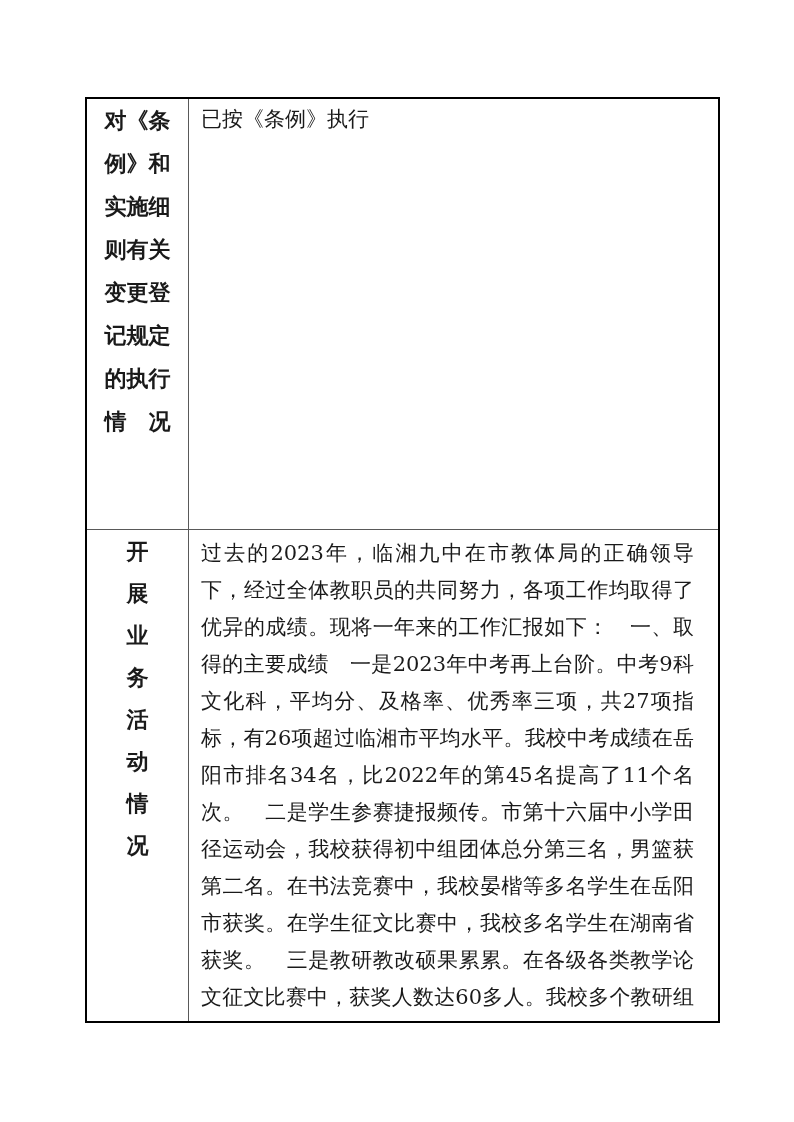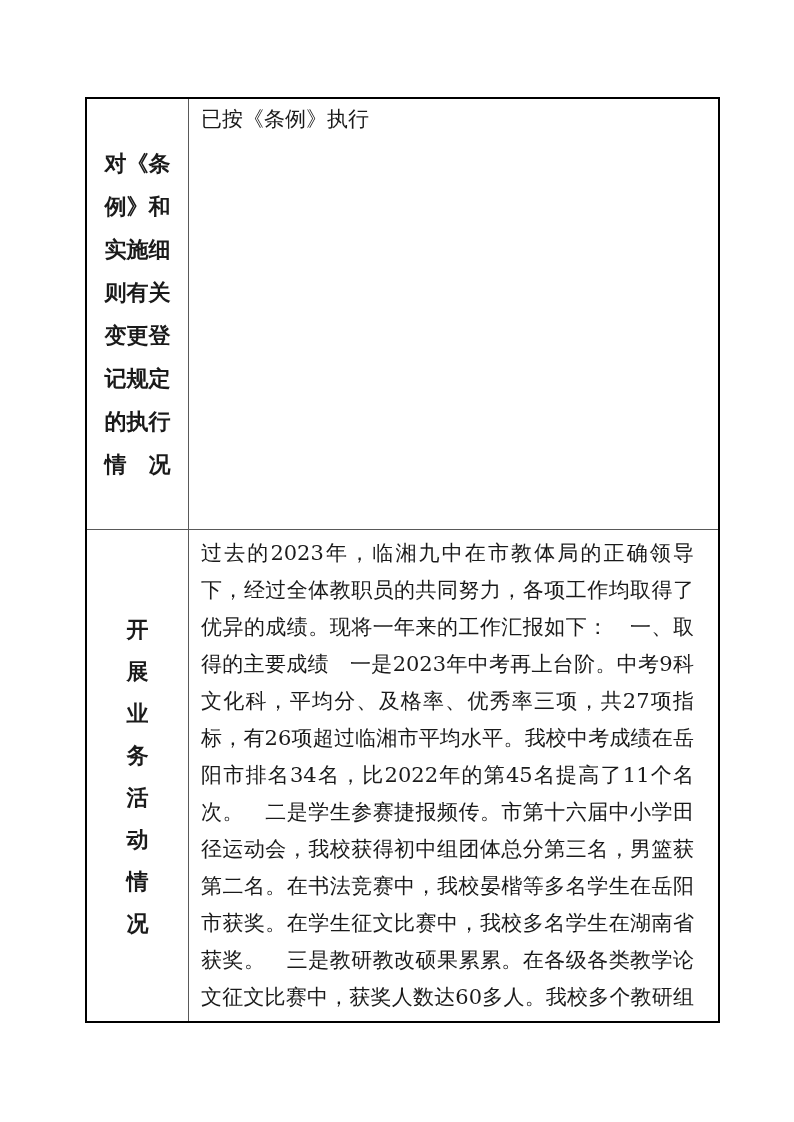--- a/index.html
+++ b/index.html
@@ -23,21 +23,20 @@
     display: grid;
     grid-template-columns: 102px 1fr;
     grid-template-rows: 431px 1fr;
     background: #ffffff;
   }
   .cell { overflow: hidden; }
   .label-cell {
     border-right: 1px solid #595959;
     display: flex;
     flex-direction: column;
-    justify-content: center;
     align-items: center;
     font-weight: bold;
     font-size: 22px;
     text-align: center;
   }
   .row-top { border-bottom: 1px solid #595959; }
   .label-line { line-height: 43px; white-space: pre; }
   .label-char { line-height: 42px; white-space: pre; }
   .content-cell {
     padding: 5px 24px 4px 12px;

